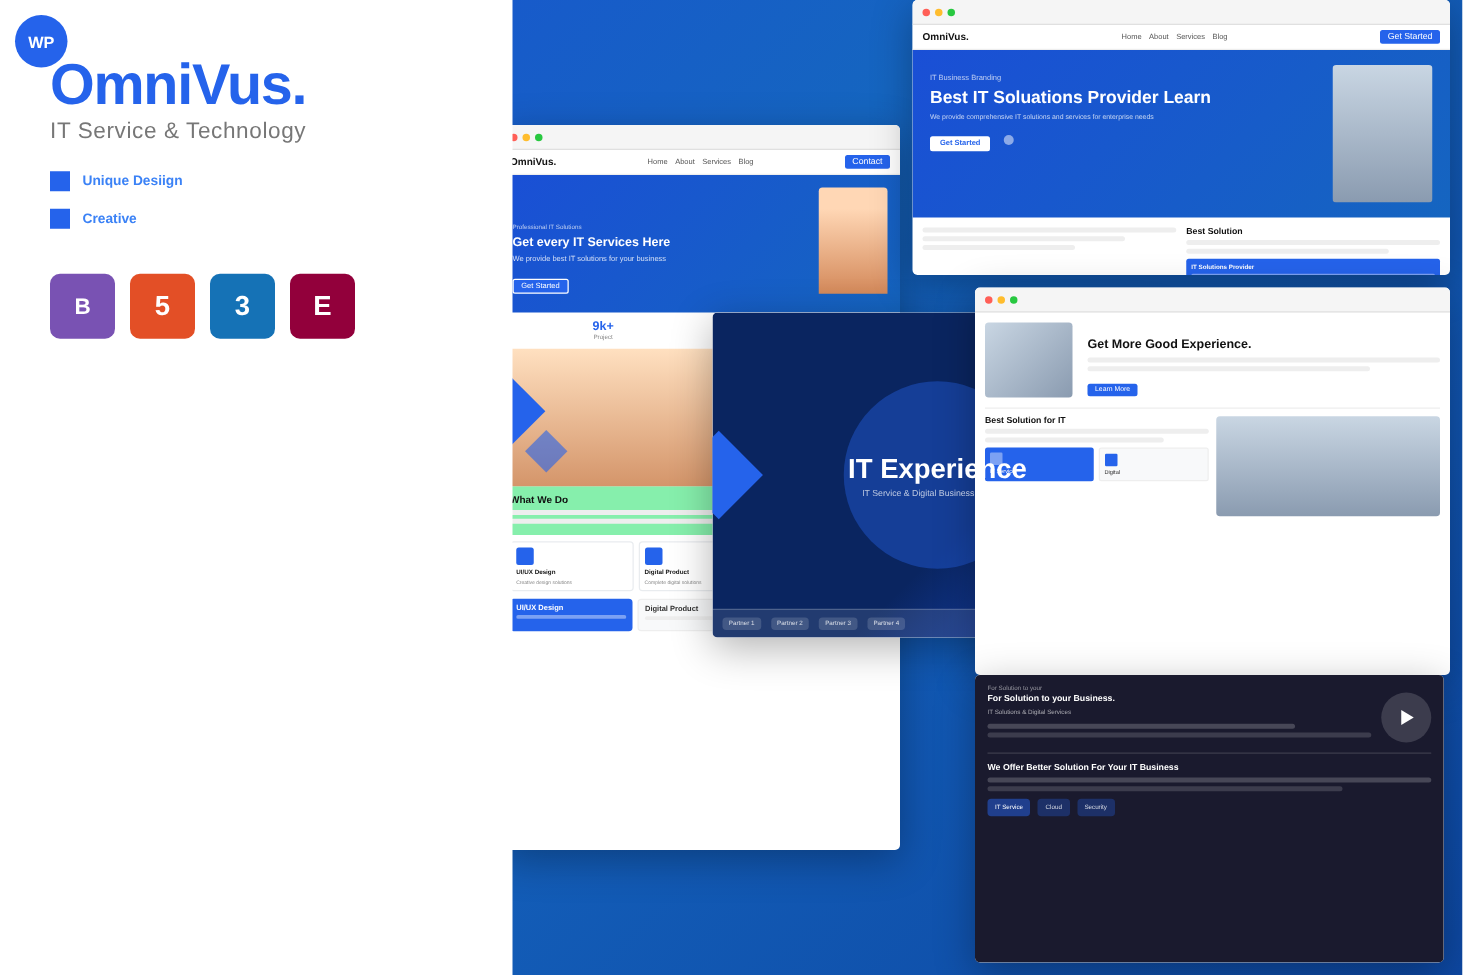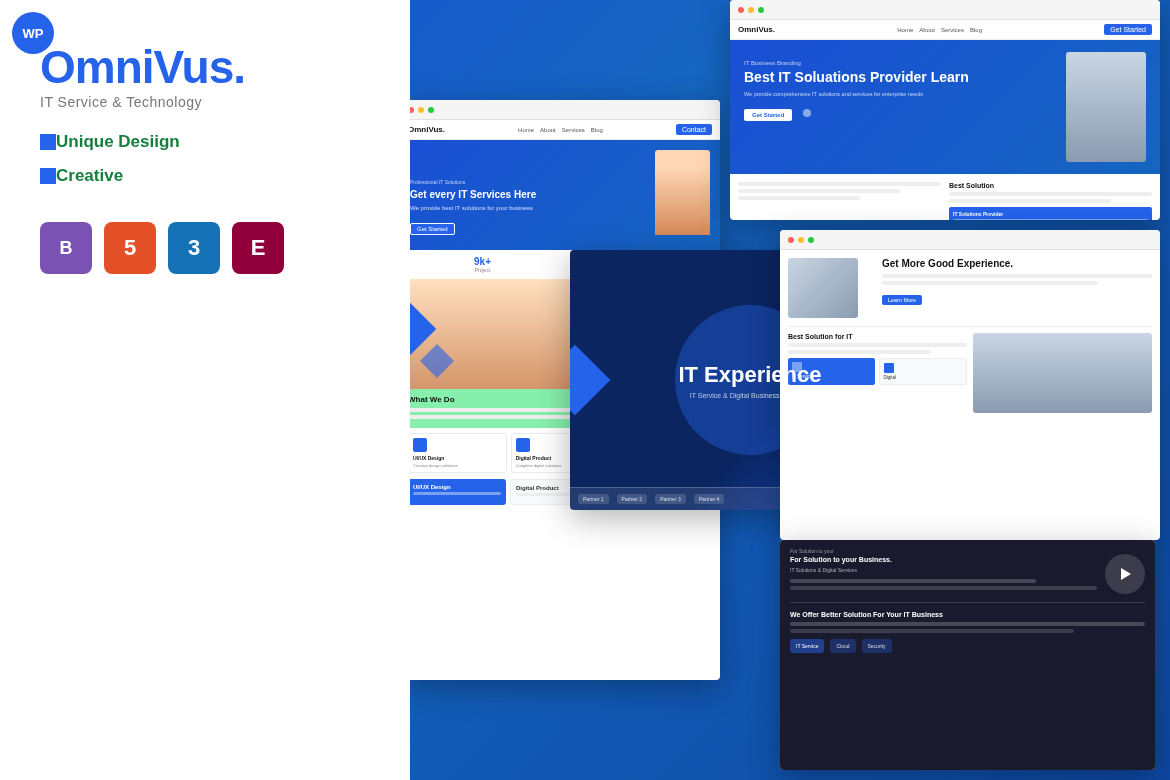--- a/index.html
+++ b/index.html
@@ -62,21 +62,21 @@
       font-weight: 900;
       color: #111;
       letter-spacing: -1px;
     }
 
     .brand-logo-text span {
       color: #2563EB;
     }
 
     .brand-tagline {
-      font-size: 14px;
+      font-size: 18px;
       color: #777;
       margin-bottom: 22px;
       letter-spacing: 0.5px;
     }
 
     .main-heading {
       font-size: 28px;
       font-weight: 900;
       color: #111;
       line-height: 1.2;
@@ -84,24 +84,24 @@
     }
 
     .features-list {
       list-style: none;
       margin-bottom: 36px;
     }
 
     .features-list li {
       display: flex;
       align-items: center;
-      gap: 0;
-      font-size: 17px;
+      gap: 10px;
+      font-size: 11px;
       font-weight: 600;
-      color: #15803d;
+      color: #3b82f6;
       margin-bottom: 14px;
     }
 
     .feature-bullet {
       width: 16px;
       height: 16px;
       background: #2563EB;
       flex-shrink: 0;
     }
 
@@ -423,22 +423,22 @@
       padding: 8px;
     }
 
     
     .mock4-sections {
       padding: 8px;
     }
 
     .mock4-experience {
       display: flex;
-      gap: 24px;
-      align-items: flex-start;
+      gap: 12px;
+      align-items: flex-end;
       margin-bottom: 8px;
     }
 
     .mock4-exp-img {
       width: 70px;
       height: 60px;
       background: linear-gradient(135deg, #c9d6e3, #8a9bb0);
       border-radius: 3px;
       flex-shrink: 0;
     }

